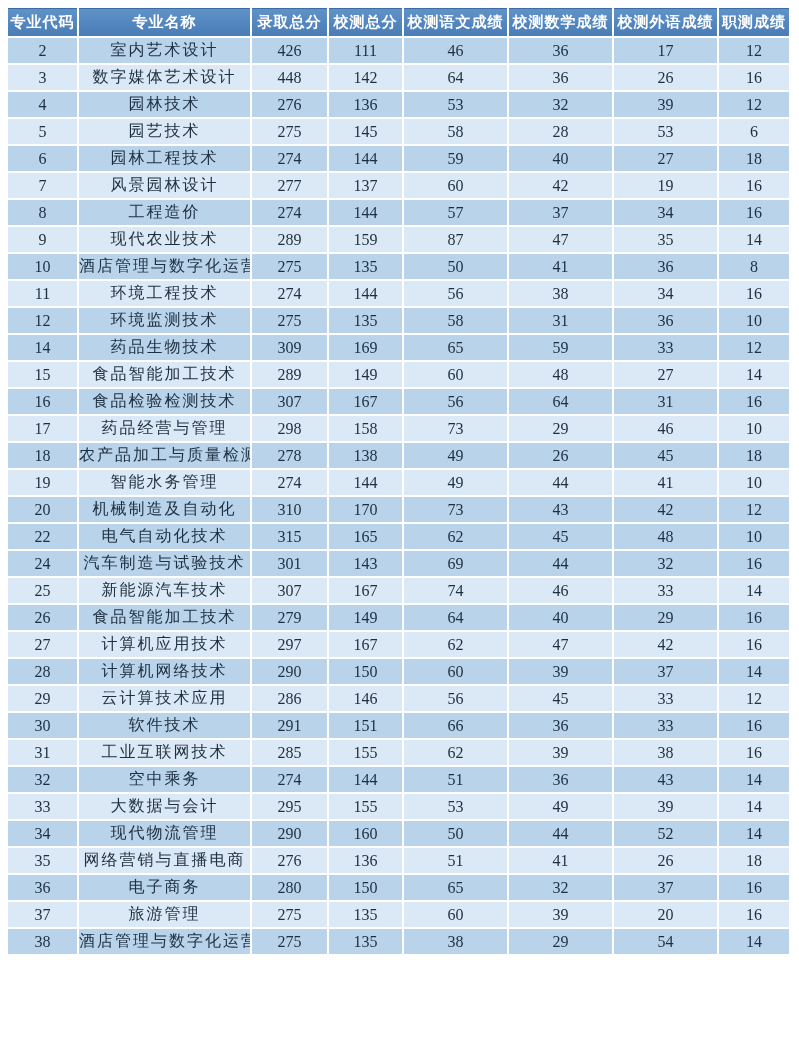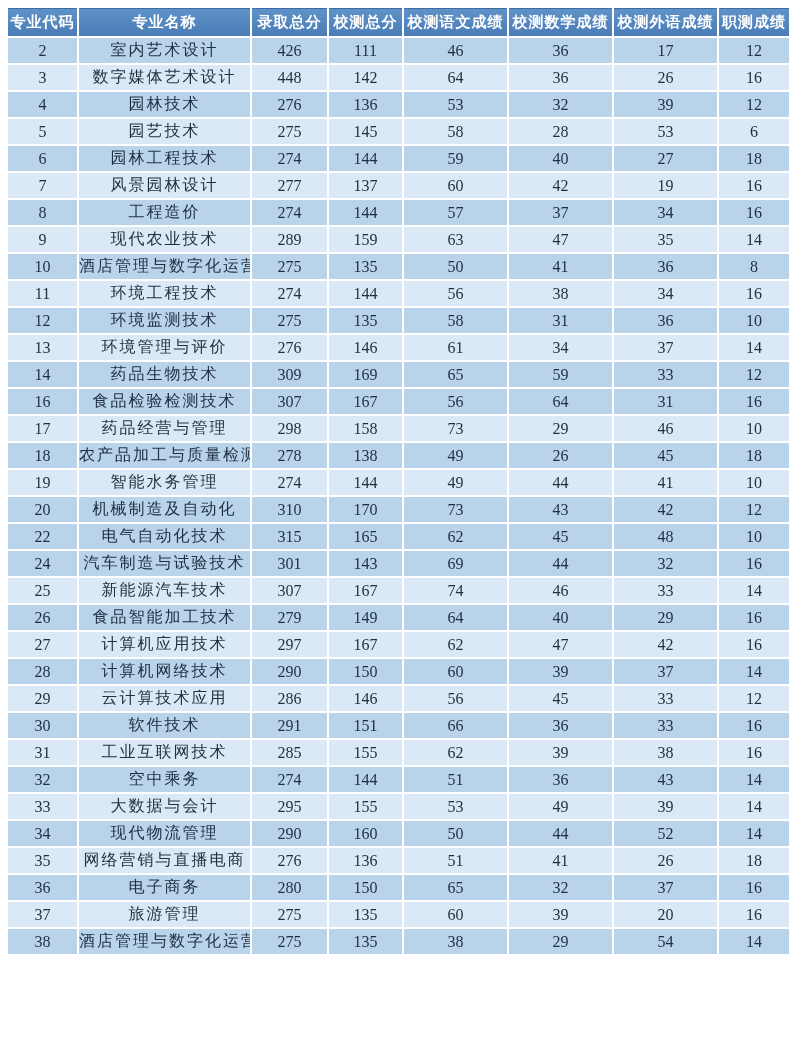--- a/index.html
+++ b/index.html
@@ -162,21 +162,21 @@
           <td class="c4">57</td>
           <td class="c5">37</td>
           <td class="c6">34</td>
           <td class="c7">16</td>
         </tr>
         <tr class="band-light">
           <td class="c0">9</td>
           <td class="c1">现代农业技术</td>
           <td class="c2">289</td>
           <td class="c3">159</td>
-          <td class="c4">63</td>
+          <td class="c4">87</td>
           <td class="c5">47</td>
           <td class="c6">35</td>
           <td class="c7">14</td>
         </tr>
         <tr class="band-dark">
           <td class="c0">10</td>
           <td class="c1">酒店管理与数字化运营</td>
           <td class="c2">275</td>
           <td class="c3">135</td>
           <td class="c4">50</td>
@@ -197,40 +197,40 @@
         <tr class="band-dark">
           <td class="c0">12</td>
           <td class="c1">环境监测技术</td>
           <td class="c2">275</td>
           <td class="c3">135</td>
           <td class="c4">58</td>
           <td class="c5">31</td>
           <td class="c6">36</td>
           <td class="c7">10</td>
         </tr>
-        <tr class="band-light">
-          <td class="c0">13</td>
-          <td class="c1">环境管理与评价</td>
-          <td class="c2">276</td>
-          <td class="c3">146</td>
-          <td class="c4">61</td>
-          <td class="c5">34</td>
-          <td class="c6">37</td>
-          <td class="c7">14</td>
-        </tr>
         <tr class="band-dark">
           <td class="c0">14</td>
           <td class="c1">药品生物技术</td>
           <td class="c2">309</td>
           <td class="c3">169</td>
           <td class="c4">65</td>
           <td class="c5">59</td>
           <td class="c6">33</td>
           <td class="c7">12</td>
         </tr>
+        <tr class="band-light">
+          <td class="c0">15</td>
+          <td class="c1">食品智能加工技术</td>
+          <td class="c2">289</td>
+          <td class="c3">149</td>
+          <td class="c4">60</td>
+          <td class="c5">48</td>
+          <td class="c6">27</td>
+          <td class="c7">14</td>
+        </tr>
         <tr class="band-dark">
           <td class="c0">16</td>
           <td class="c1">食品检验检测技术</td>
           <td class="c2">307</td>
           <td class="c3">167</td>
           <td class="c4">56</td>
           <td class="c5">64</td>
           <td class="c6">31</td>
           <td class="c7">16</td>
         </tr>

